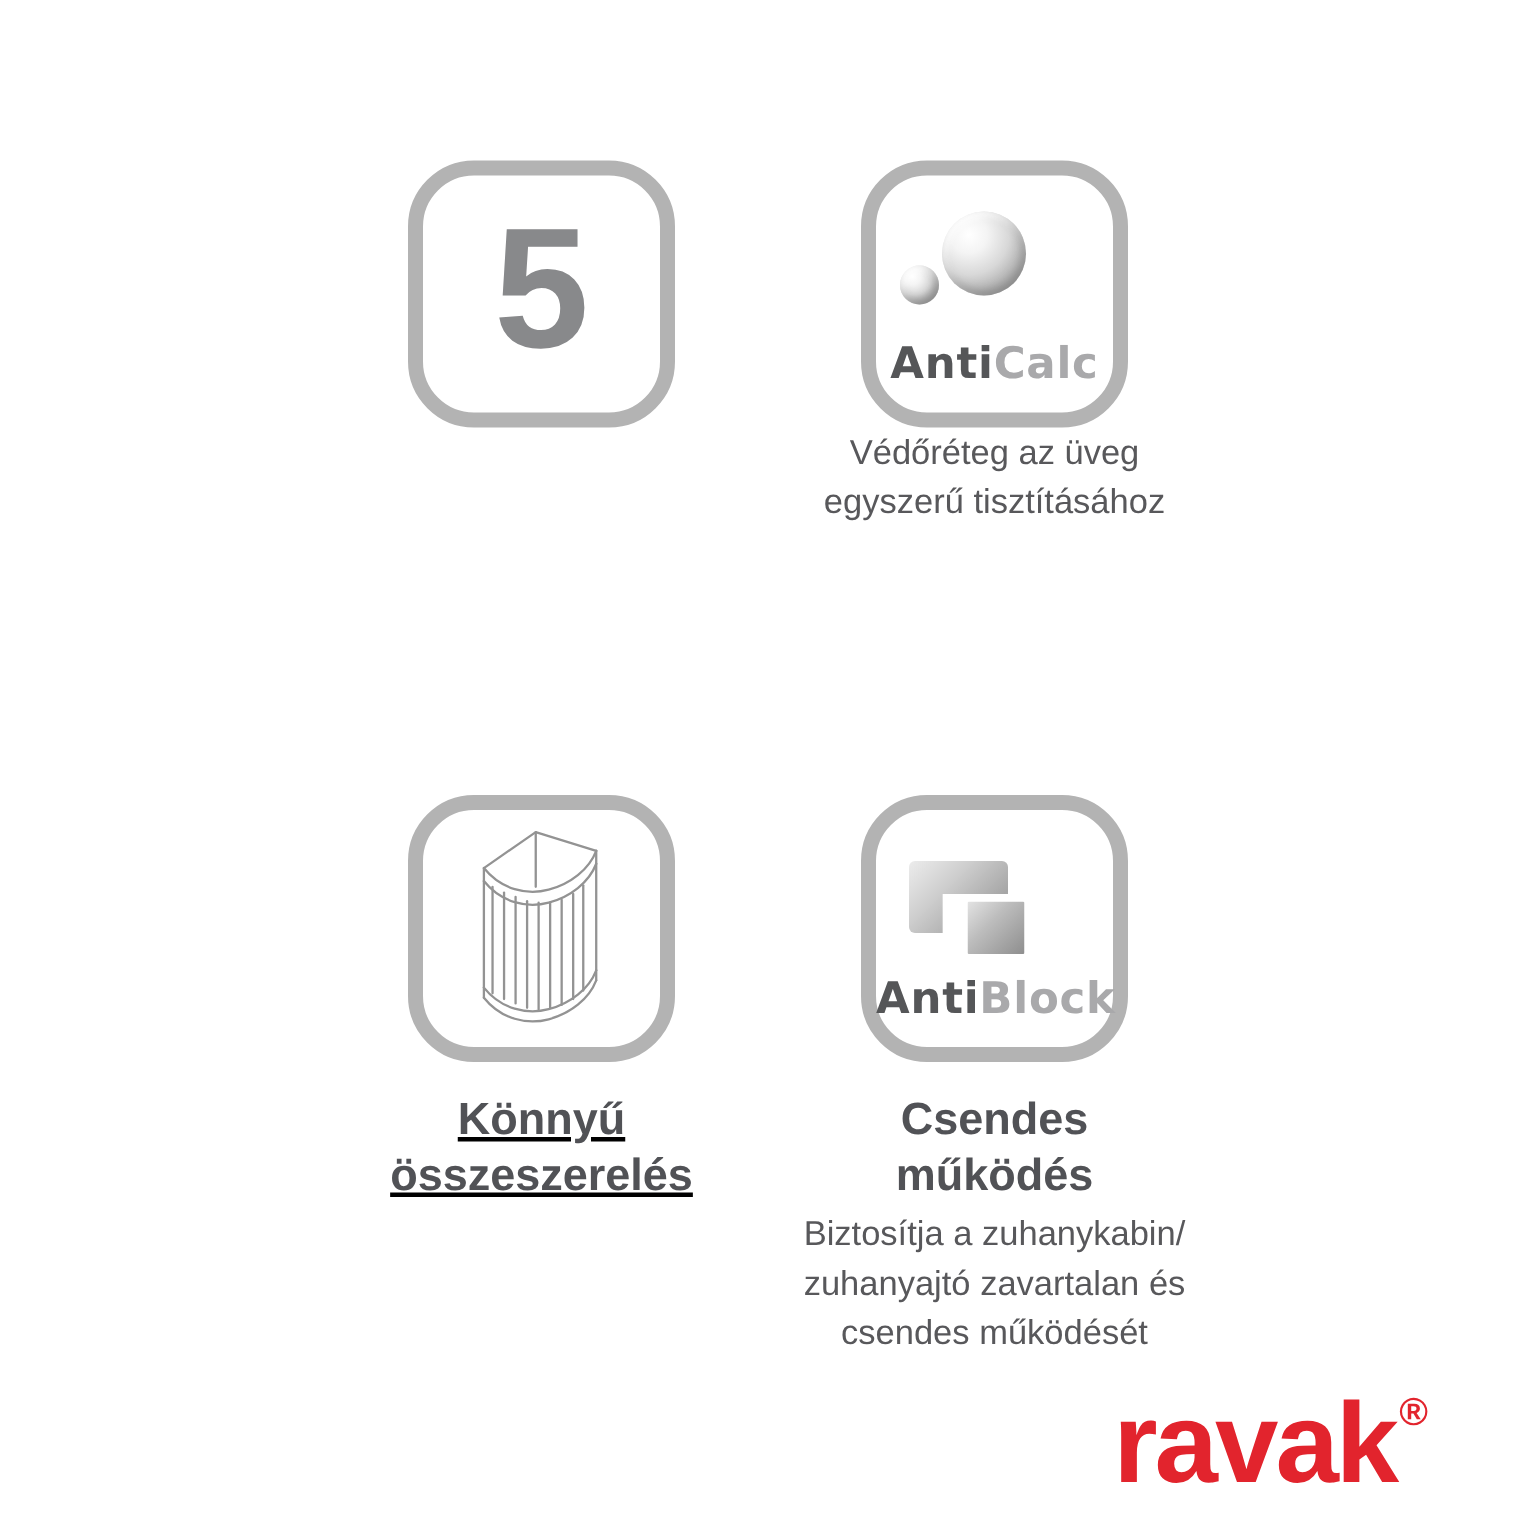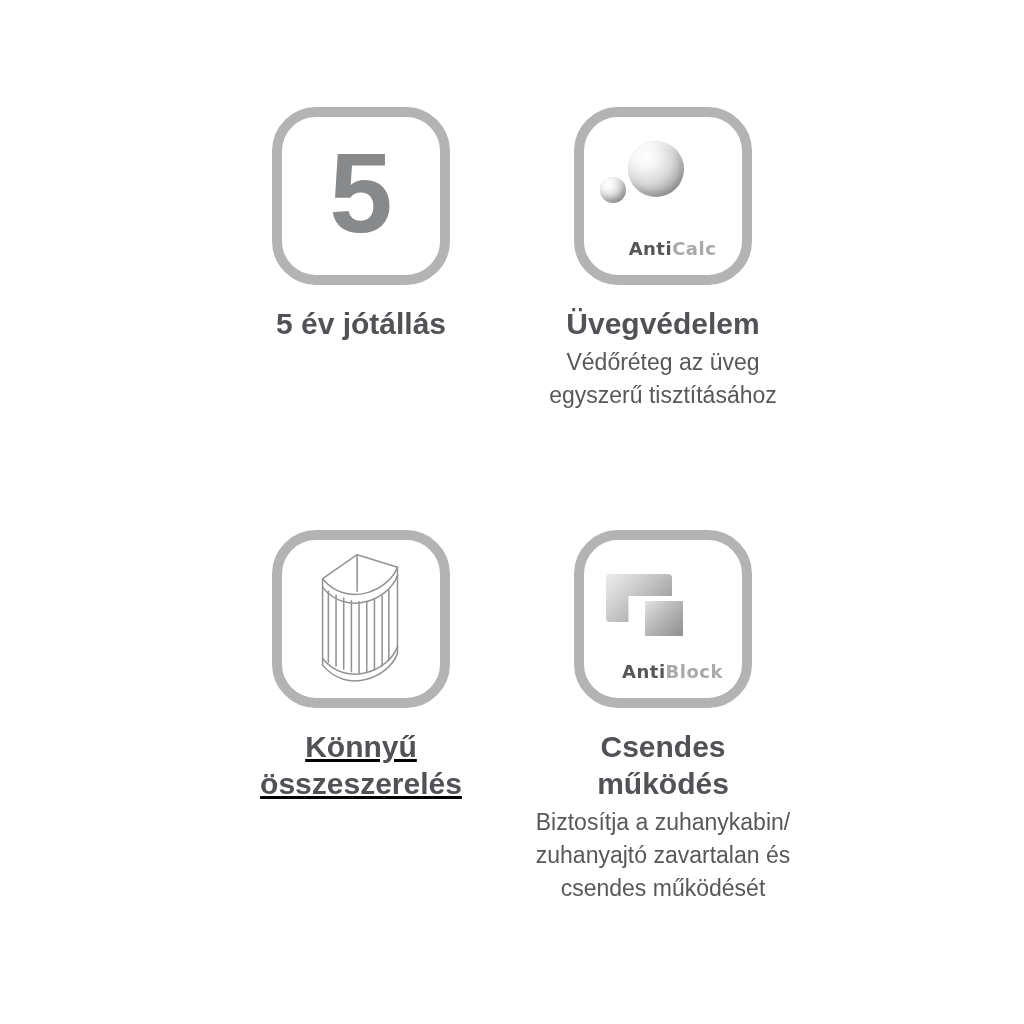--- a/index.html
+++ b/index.html
@@ -20,21 +20,21 @@
   .feature h2{margin:20px 0 4px 0;font-size:30px;line-height:37px;font-weight:bold;
               color:var(--title-gray);letter-spacing:0;}
   .feature p{margin:0;font-size:23px;line-height:33px;color:var(--body-gray);}
   
   .bubble{position:absolute;border-radius:50%;
           background:radial-gradient(circle at 32% 28%, #ffffff 0%, #f4f4f4 22%, #d8d8d8 48%, #a2a2a2 78%, #c2c2c2 100%);
           box-shadow:inset -2px -3px 6px rgba(120,120,120,.55), inset 2px 3px 5px rgba(255,255,255,.95);}
   .bubble-large{left:44px;top:24px;width:56px;height:56px;}
   .bubble-small{left:16px;top:60px;width:26px;height:26px;}
   .wordmark{position:absolute;left:0;right:0;bottom:16px;font-family:"DejaVu Sans",sans-serif;
-            font-size:18px;font-weight:bold;letter-spacing:.5px;margin-left:19px;}
+            font-size:29px;font-weight:bold;letter-spacing:.5px;}
   .wordmark .dark{color:var(--wordmark-dark);}
   .wordmark .light{color:var(--wordmark-light);}
   
   .block-l{position:absolute;left:22px;top:34px;width:66px;height:48px;border-radius:4px;
            background:linear-gradient(135deg,#ececec 0%,#cfcfcf 35%,#a6a6a6 75%,#bdbdbd 100%);
            clip-path:polygon(0 0,100% 0,100% 46%,34% 46%,34% 100%,0 100%);}
   .block-sq{position:absolute;left:58px;top:58px;width:38px;height:35px;border:3px solid #fff;
             border-radius:4px;background:linear-gradient(135deg,#e3e3e3 0%,#bdbdbd 40%,#8e8e8e 100%);}
   .cabin-svg{display:block;margin-top:2px;}
   
@@ -45,32 +45,30 @@
 </style>
 </head>
 <body>
 
 <div class="canvas">
 
   <section class="feature f1">
     <div class="icon-box">
       <span class="five">5</span>
     </div>
-    <h2>5 év jótállás</h2>
   </section>
 
   <section class="feature f2">
     <div class="icon-box">
       <span class="bubble bubble-small"></span>
       <span class="bubble bubble-large"></span>
       <div class="wordmark">
         <span class="dark">Anti</span><span class="light">Calc</span>
       </div>
     </div>
-    <h2>Üvegvédelem</h2>
     <p>Védőréteg az üveg<br>egyszerű tisztításához</p>
   </section>
 
   <section class="feature f3">
     <div class="icon-box">
       <svg class="cabin-svg" width="96" height="144" viewBox="0 0 100 150" fill="none" stroke="#939393" stroke-width="1.6" stroke-linejoin="round" stroke-linecap="round">
 
         <path d="M10,32 L46,7 L88,20"></path>
         <path d="M46,7 L46,45"></path>
 
@@ -104,14 +102,17 @@
       <span class="block-l"></span>
       <span class="block-sq"></span>
       <div class="wordmark">
         <span class="dark">Anti</span><span class="light">Block</span>
       </div>
     </div>
     <h2>Csendes<br>működés</h2>
     <p>Biztosítja a zuhanykabin/<br>zuhanyajtó zavartalan és<br>csendes működését</p>
   </section>
 
+  <div class="logo">
+    <span class="logo-text">ravak</span><span class="logo-reg">®</span>
+  </div>
 
 </div>
 
 </body></html>

